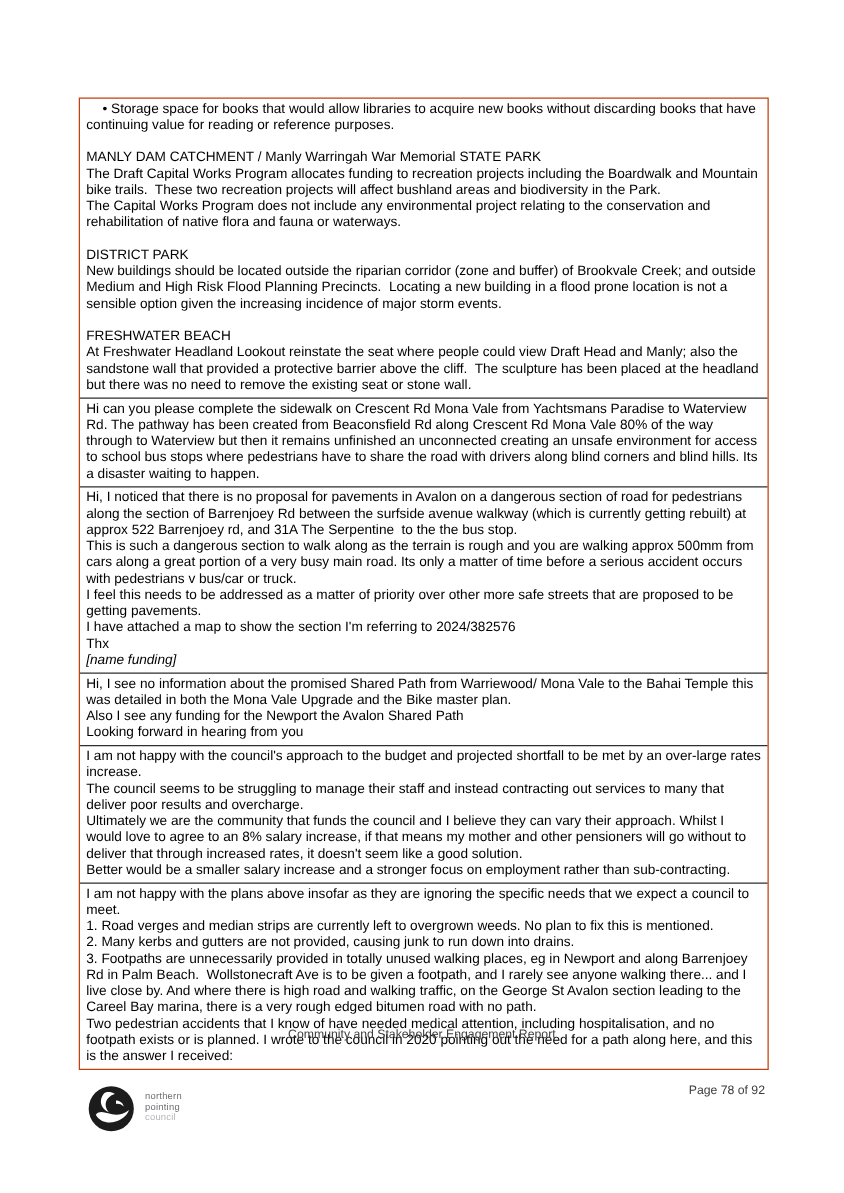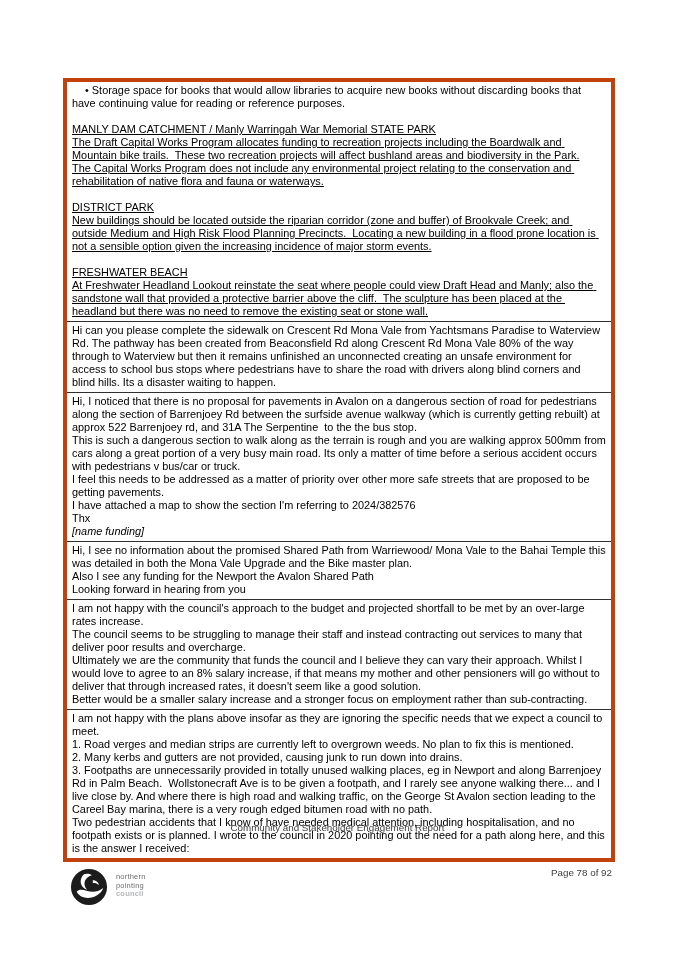--- a/index.html
+++ b/index.html
@@ -8,41 +8,41 @@
     font-family:"Liberation Sans", sans-serif; color:#000;
     overflow:hidden;
   }
   .doc-table { position:absolute; left:63px; top:78px; width:552px; }
   .table-header {
     box-sizing:border-box; width:100%;
     background:#c6e0b4; border:1px solid #7f7f7f; border-bottom:none;
     text-align:center; font-weight:bold; font-size:12.5px;
     padding:2px 0 3px 0; color:#000;
   }
-  .rows { box-sizing:border-box; border:4px solid #c2410c; }
+  .rows { box-sizing:border-box; border:1px solid #c2410c; }
   .row {
     box-sizing:border-box; padding:2px 5px 3px 5px;
     font-size:10.9px; line-height:13px; color:#000;
     border-bottom:1px solid #2f2f2f;
   }
   .row:last-child { border-bottom:none; }
   .para, .section, .bullet-para, .body-text, .signature { white-space:pre-wrap; }
   .bullet-para { text-indent:13px; }
-  .section { margin-top:13px;text-decoration:underline; }
+  .section { margin-top:13px; }
   .signature { font-style:italic; }
   .footer-logo {
     position:absolute; left:70px; top:868px;
     display:flex; align-items:flex-start;
   }
   .logo-mark { width:38px; height:38px; }
   .logo-text {
     margin-left:8px; margin-top:5px;
     font-size:7.5px; line-height:8.5px; color:#6d6e71; letter-spacing:0.2px;
   }
-  .logo-text .muted { color:#b4b6b8;font-weight:bold; }
+  .logo-text .muted { color:#b4b6b8; }
   .footer-center {
     position:absolute; left:0; right:0; top:822px;
     text-align:center; font-size:9.8px; line-height:12.5px; color:#3c3c3c;
   }
   .footer-page {
     position:absolute; right:63px; top:867px;
     font-size:9.8px; color:#3c3c3c;
   }
 </style>
 </head>

